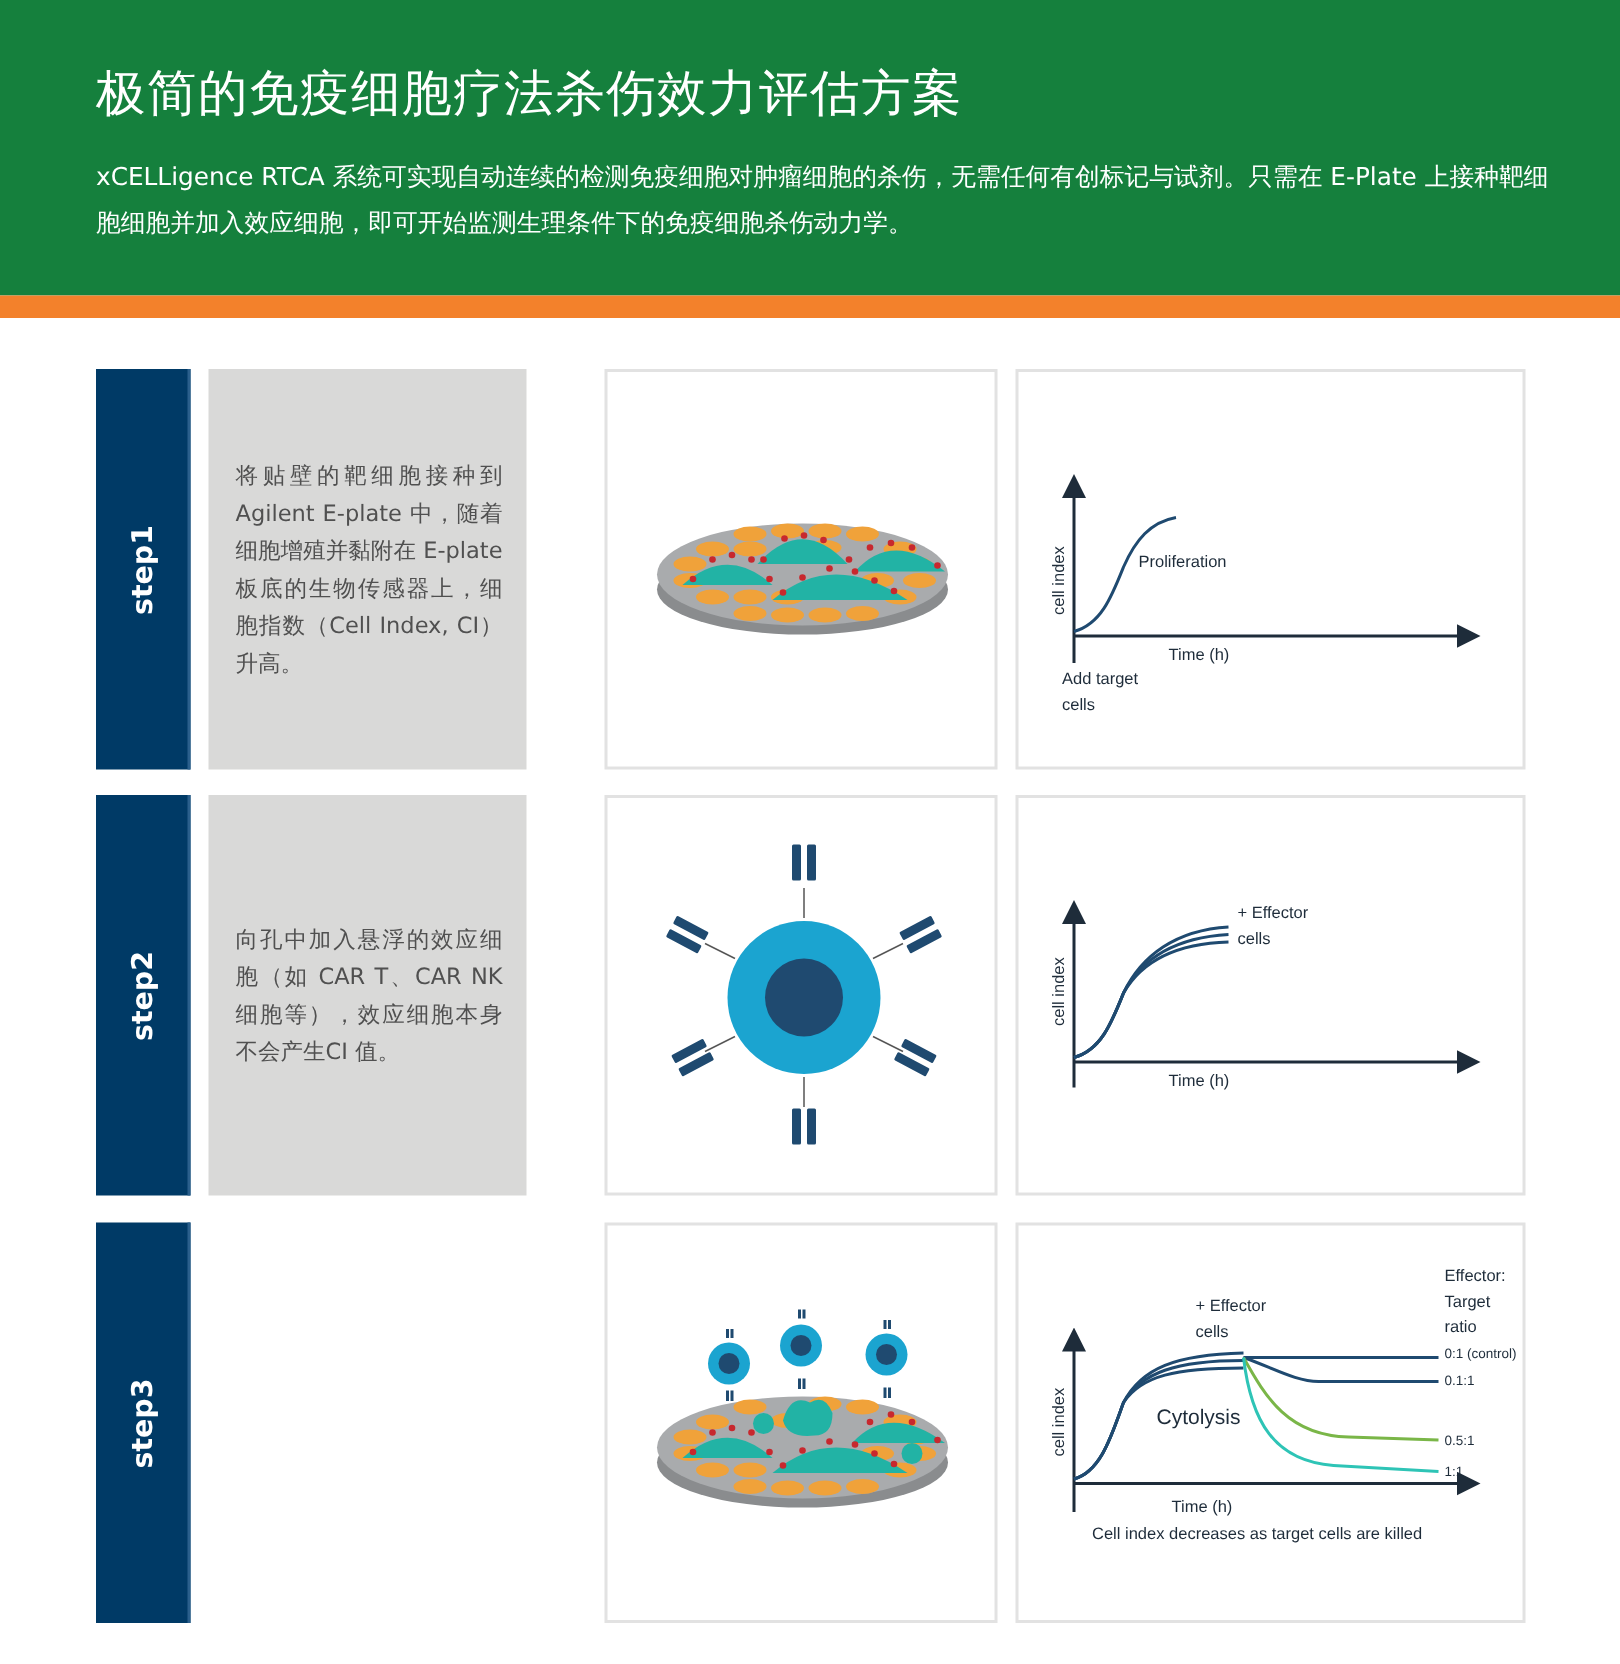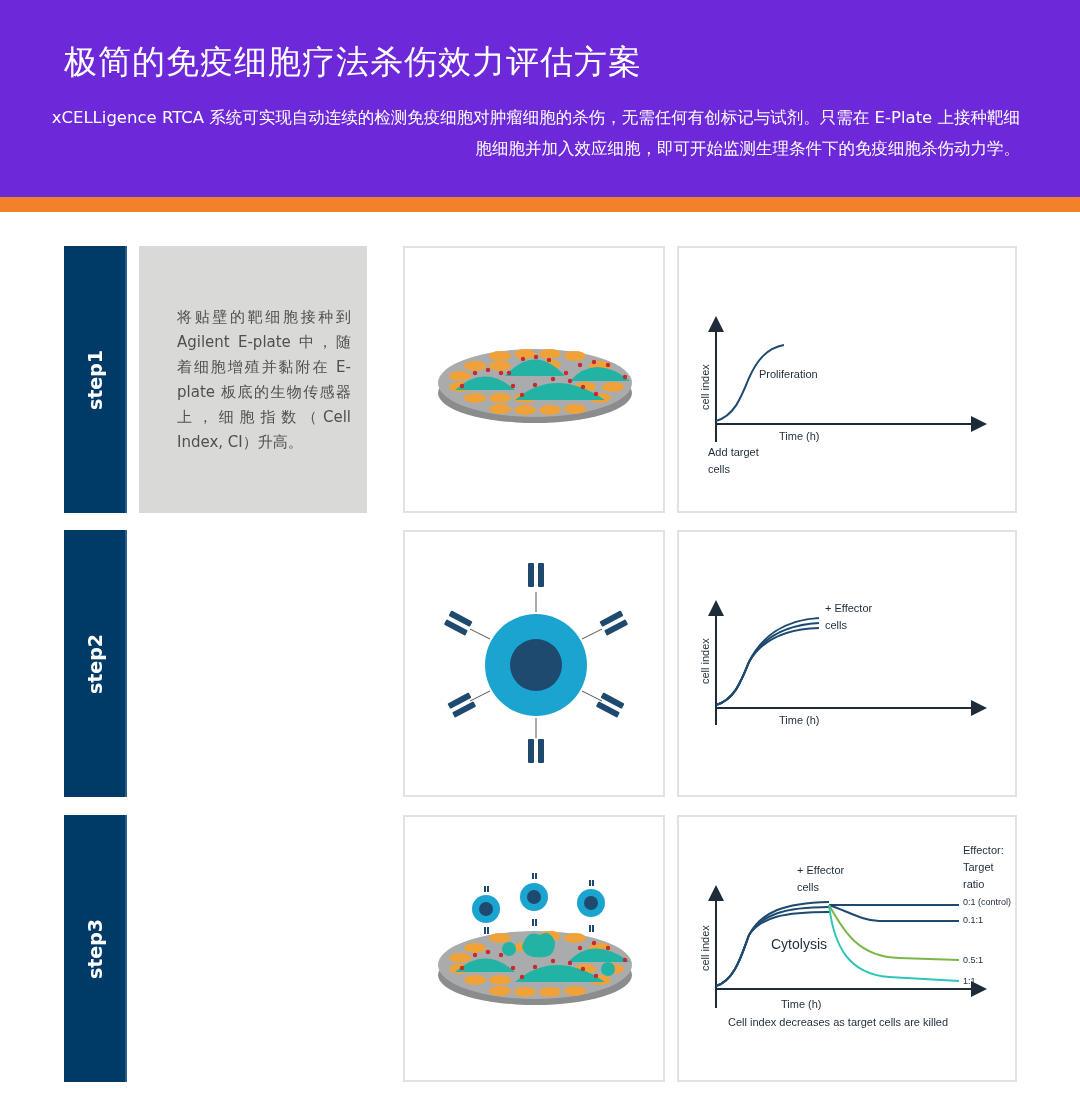--- a/index.html
+++ b/index.html
@@ -1,25 +1,25 @@
 <!DOCTYPE html>
 <html><head>
 <meta charset="utf-8">
 <style>
   * { box-sizing: border-box; margin: 0; padding: 0; }
   body { width: 1080px; height: 1109px; background: #ffffff; font-family: "DejaVu Sans", "Liberation Sans", sans-serif; position: relative; overflow: hidden; }
-  .hero { position: absolute; left: 0; top: 0; width: 1080px; height: 197px; background: #6d28d9; color: #fff; text-align: right; }
+  .hero { position: absolute; left: 0; top: 0; width: 1080px; height: 197px; background: #15803d; color: #fff; }
   .hero-title { position: absolute; left: 64px; top: 40px; font-size: 33px; font-weight: normal; letter-spacing: 1px; white-space: nowrap; }
-  .hero-desc { position: absolute; left: 50px; top: 102px; width: 970px; font-size: 16.5px; line-height: 31px; }
+  .hero-desc { position: absolute; left: 64px; top: 102px; width: 970px; font-size: 16.5px; line-height: 31px; }
   .accent-band { position: absolute; left: 0; top: 197px; width: 1080px; height: 15px; background: #f3812b; }
 
   .row { position: absolute; left: 0; width: 1080px; height: 267px; }
   .step-col { position: absolute; left: 64px; top: 0; width: 63px; height: 100%; background: #003a66; border-right: 2px solid #2a5f8c; }
   .step-label { position: absolute; left: 50%; top: 50%; transform: translate(-50%, -50%) rotate(-90deg); color: #fff; font-size: 19px; font-weight: bold; white-space: nowrap; }
-  .text-panel { position: absolute; left: 139px; top: 0; width: 228px; height: 100%; background: #d9d9d8; display: flex; align-items: center; padding-left: 20px; }
+  .text-panel { position: absolute; left: 139px; top: 0; width: 212px; height: 100%; background: #d9d9d8; display: flex; align-items: center; }
   .text-panel p { padding-left: 18px; padding-right: 16px; font-size: 15px; line-height: 25px; color: #505050; text-align: justify; }
   .img-box { position: absolute; left: 403px; top: 0; width: 262px; height: 100%; border: 2px solid #e2e2e2; background: #fff; }
   .chart-box { position: absolute; left: 677px; top: 0; width: 340px; height: 100%; border: 2px solid #e2e2e2; background: #fff; }
   .img-box svg, .chart-box svg { position: absolute; left: 0; top: 0; }
   .svg-text { font-family: "Liberation Sans", sans-serif; fill: #1e2c3a; }
 </style>
 </head>
 <body>
 
 <div class="hero">
@@ -107,20 +107,23 @@
       <text class="svg-text" x="0" y="0" font-size="11" transform="translate(30,162) rotate(-90)">cell index</text>
       <text class="svg-text" x="29" y="208" font-size="11">Add target</text>
       <text class="svg-text" x="29" y="225" font-size="11">cells</text>
     </svg>
   </div>
 </div>
 
 <div class="row" style="top:530px;">
   <div class="step-col">
     <span class="step-label">step2</span>
+  </div>
+  <div class="text-panel">
+    <p>向孔中加入悬浮的效应细胞（如 CAR T、CAR NK 细胞等），效应细胞本身不会产生CI 值。</p>
   </div>
   <div class="img-box">
     <svg width="262" height="267" viewBox="0 0 262 267">
       <g stroke="#555" stroke-width="1">
         <line x1="131" y1="80" x2="131" y2="60"></line>
         <line x1="131" y1="186" x2="131" y2="206"></line>
         <line x1="85" y1="107" x2="65" y2="97"></line>
         <line x1="177" y1="107" x2="197" y2="97"></line>
         <line x1="85" y1="159" x2="65" y2="169"></line>
         <line x1="177" y1="159" x2="197" y2="169"></line>

